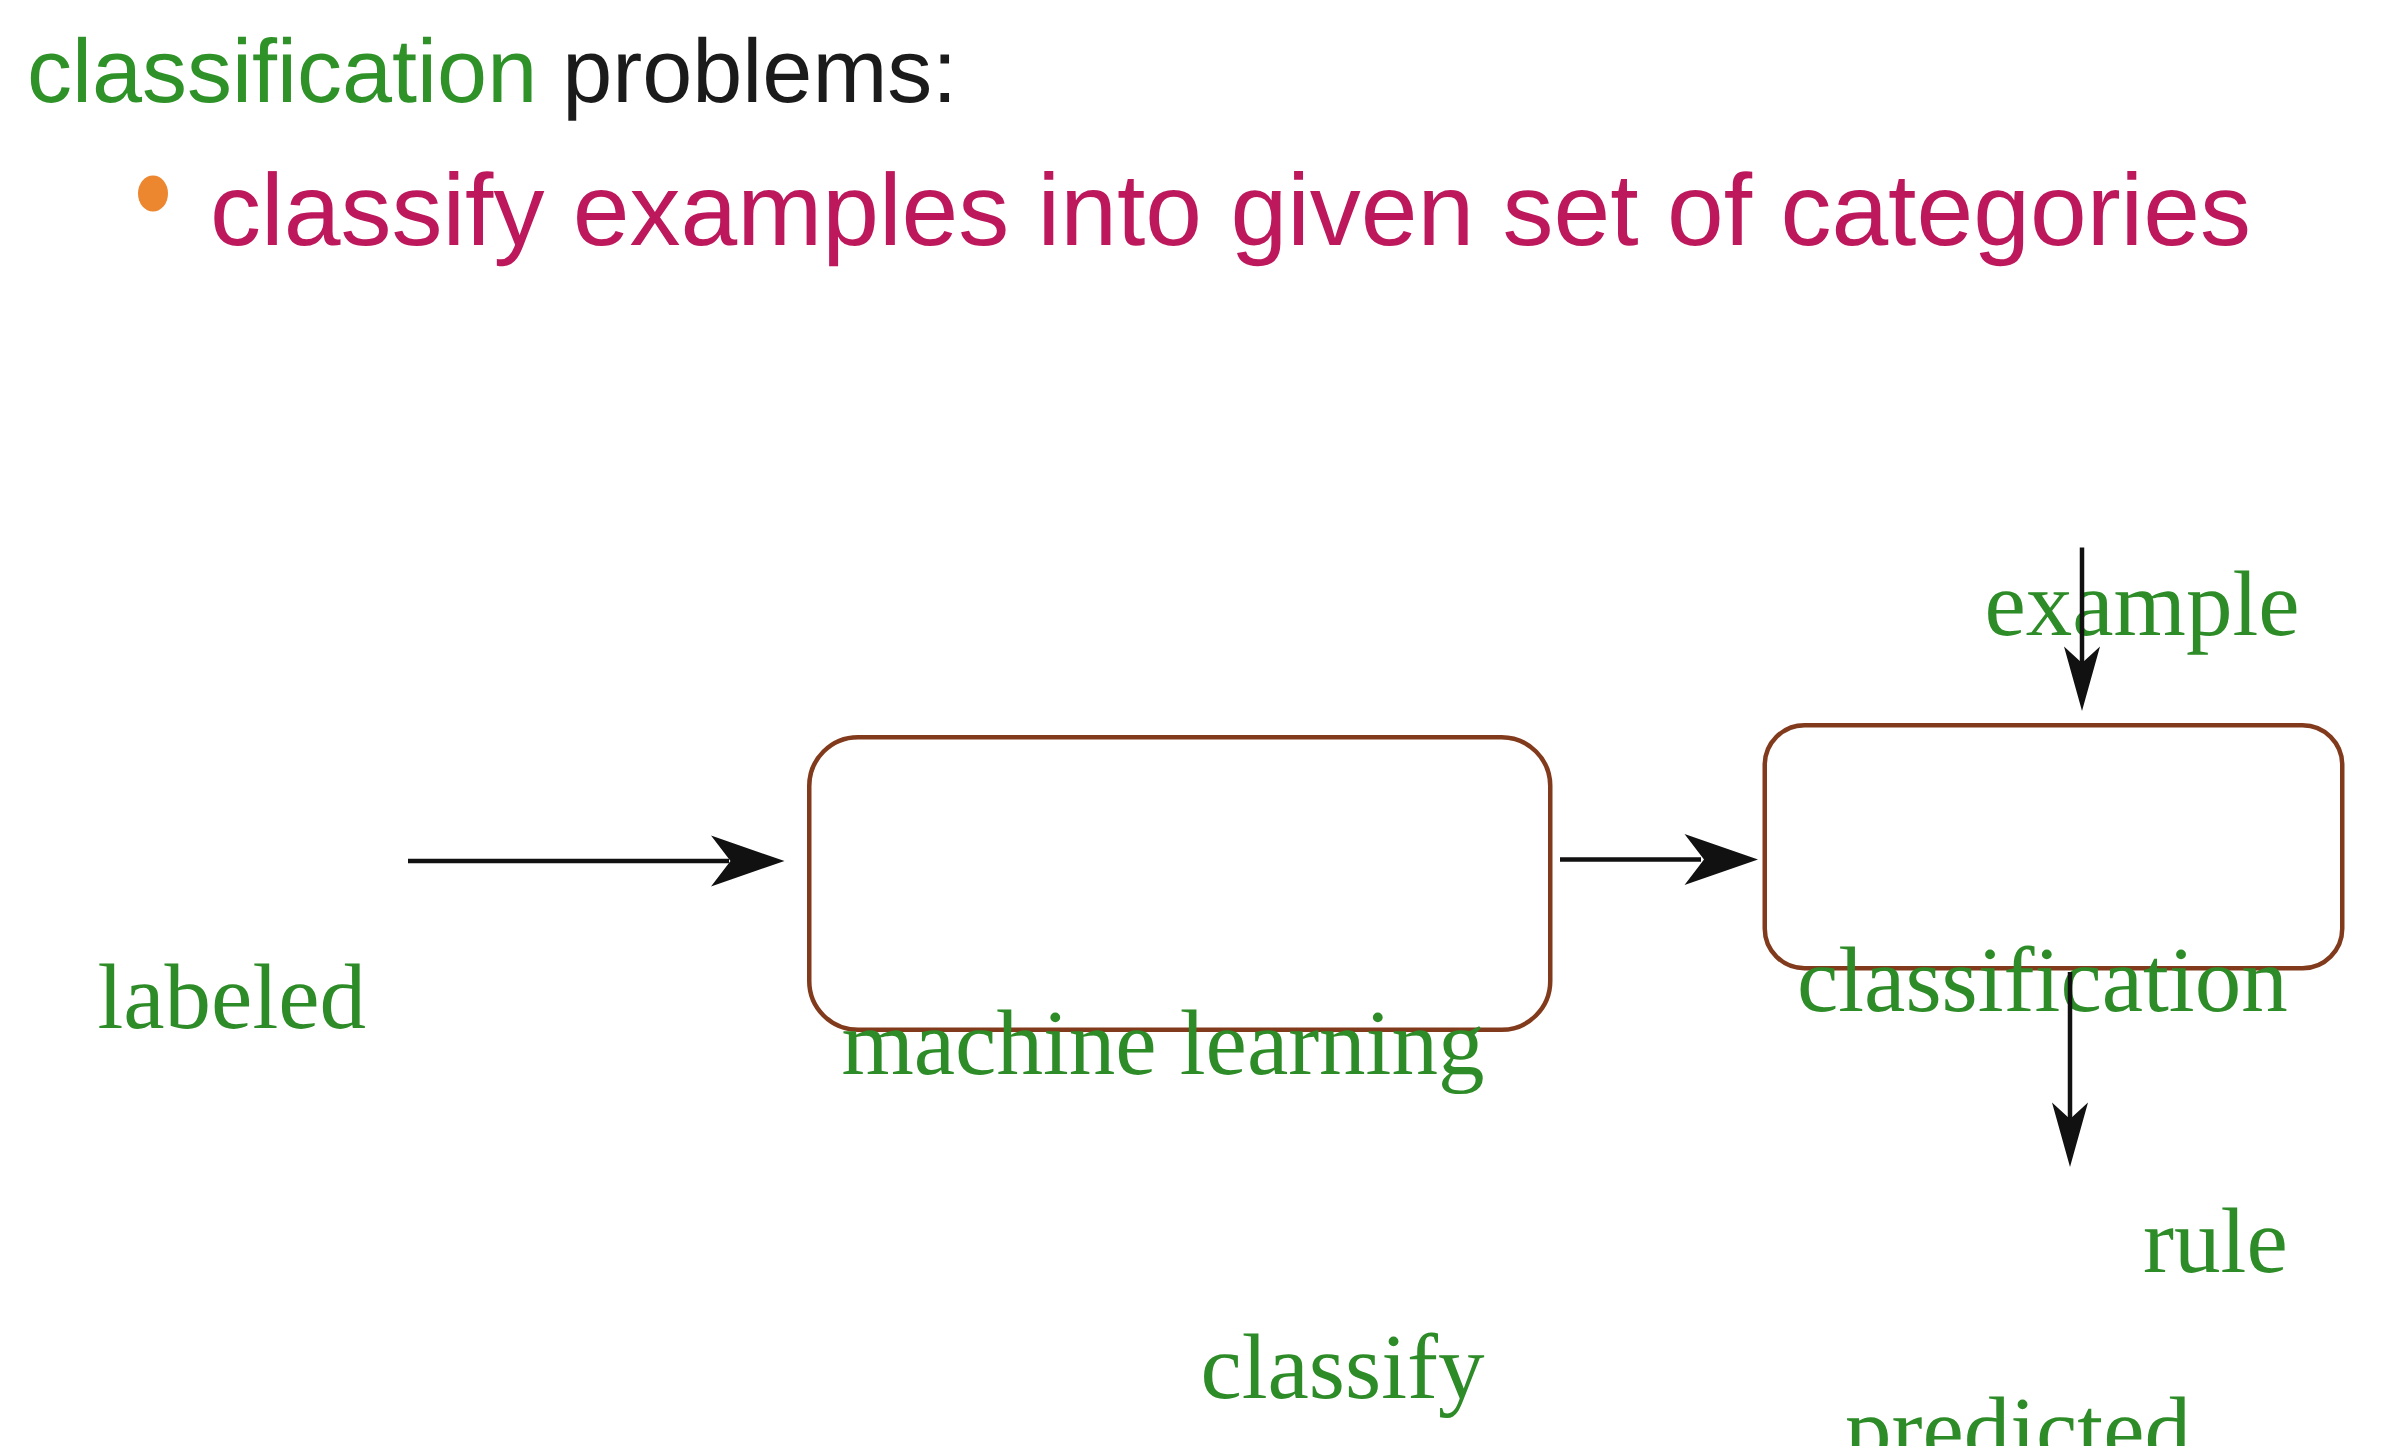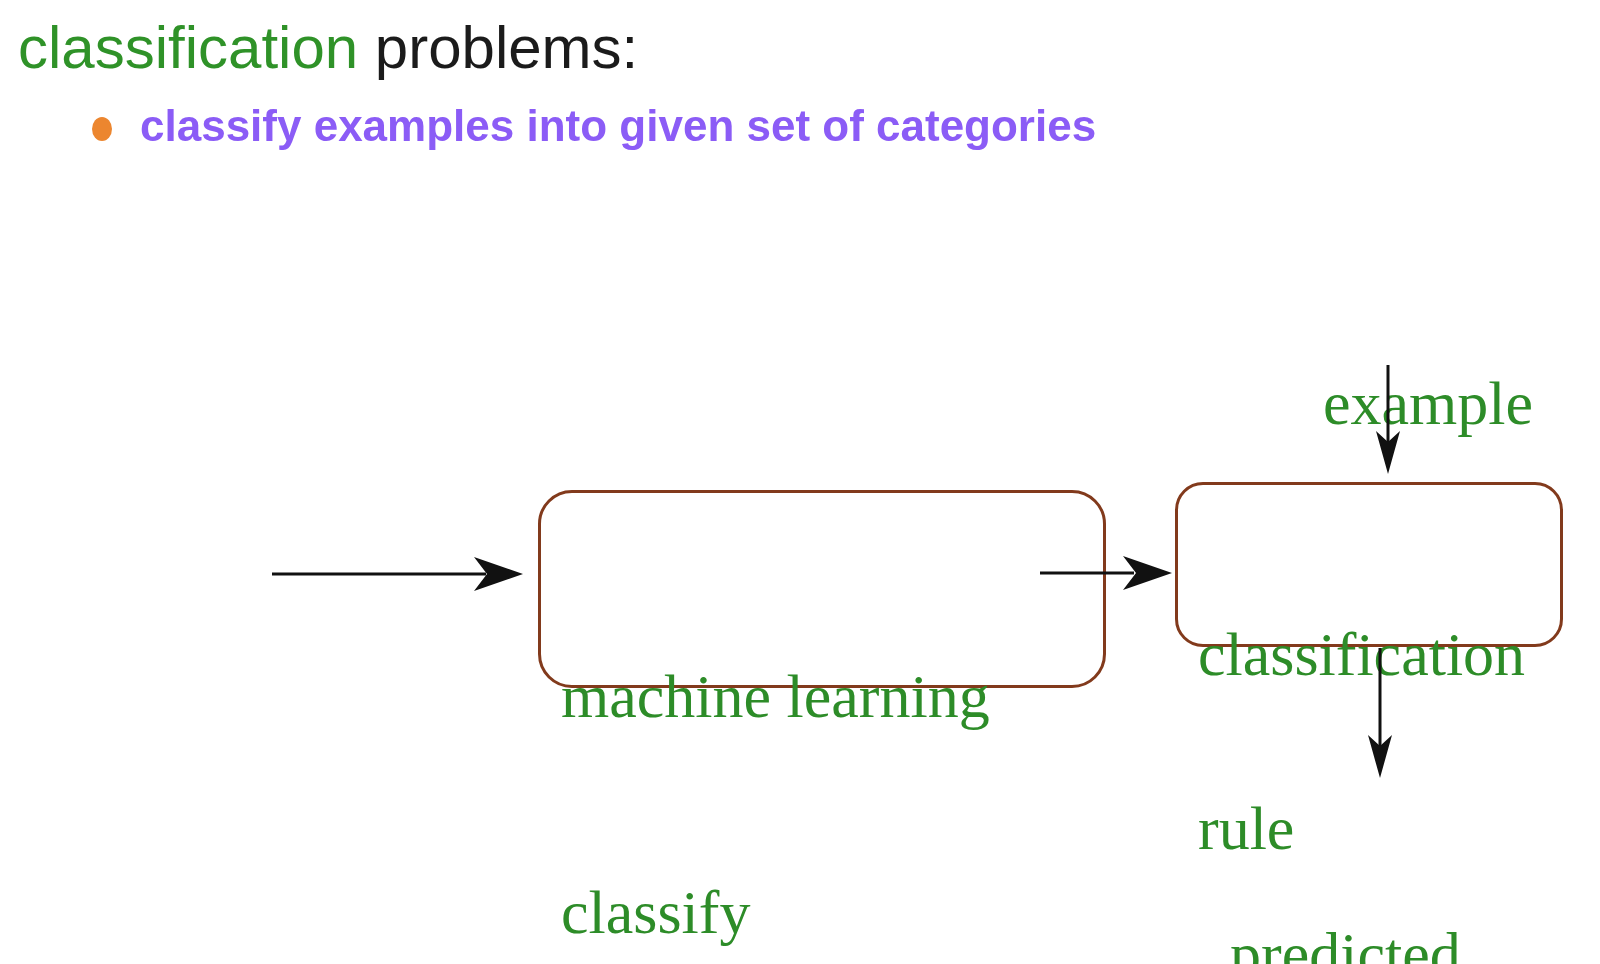--- a/index.html
+++ b/index.html
@@ -6,20 +6,21 @@
     margin: 0;
     padding: 0;
     background: #ffffff;
   }
   .slide {
     position: relative;
     width: 1600px;
     height: 964px;
     background: #ffffff;
     overflow: hidden;
+    text-align: right;
   }
 
   
   .title {
     position: absolute;
     left: 18px;
     top: 13px;
     font-family: "Liberation Sans", sans-serif;
     font-size: 60px;
     line-height: 1.15;
@@ -35,25 +36,24 @@
     width: 20px;
     height: 24px;
     border-radius: 50%;
     background: #ec862f;
   }
   .bullet-text {
     position: absolute;
     left: 140px;
     top: 101px;
     font-family: "Liberation Sans", sans-serif;
-    font-size: 44px;
+    font-size: 68px;
     line-height: 1.15;
-    color: #8b5cf6;
+    color: #be185d;
     white-space: pre;
-    font-weight: bold;
   }
 
   
   .dlabel {
     position: absolute;
     font-family: "Liberation Serif", "DejaVu Serif", serif;
     font-size: 62px;
     color: #2d8c28;
     white-space: pre;
   }
@@ -63,21 +63,21 @@
 
   .node {
     position: absolute;
     border: 3px solid #823a1c;
     background: #ffffff;
     box-sizing: border-box;
   }
   .node-ml {
     left: 538px;
     top: 490px;
-    width: 568px;
+    width: 497px;
     height: 198px;
     border-radius: 34px;
   }
   .node-rule {
     left: 1175px;
     top: 482px;
     width: 388px;
     height: 165px;
     border-radius: 28px;
   }
@@ -106,20 +106,21 @@
 <body>
 
 <div class="slide">
 
   <div class="title"><span class="hl">classification</span><span> problems:</span></div>
 
   <div class="bullet-dot"></div>
   <div class="bullet-text">classify examples into given set of categories</div>
 
   <div class="dlabel label-input">
+    <div>labeled</div>
     
   </div>
 
   <div class="dlabel label-new">
     <div>example</div>
   </div>
 
   <div class="node node-ml">
     <div class="node-text">
       <div>machine learning</div>

